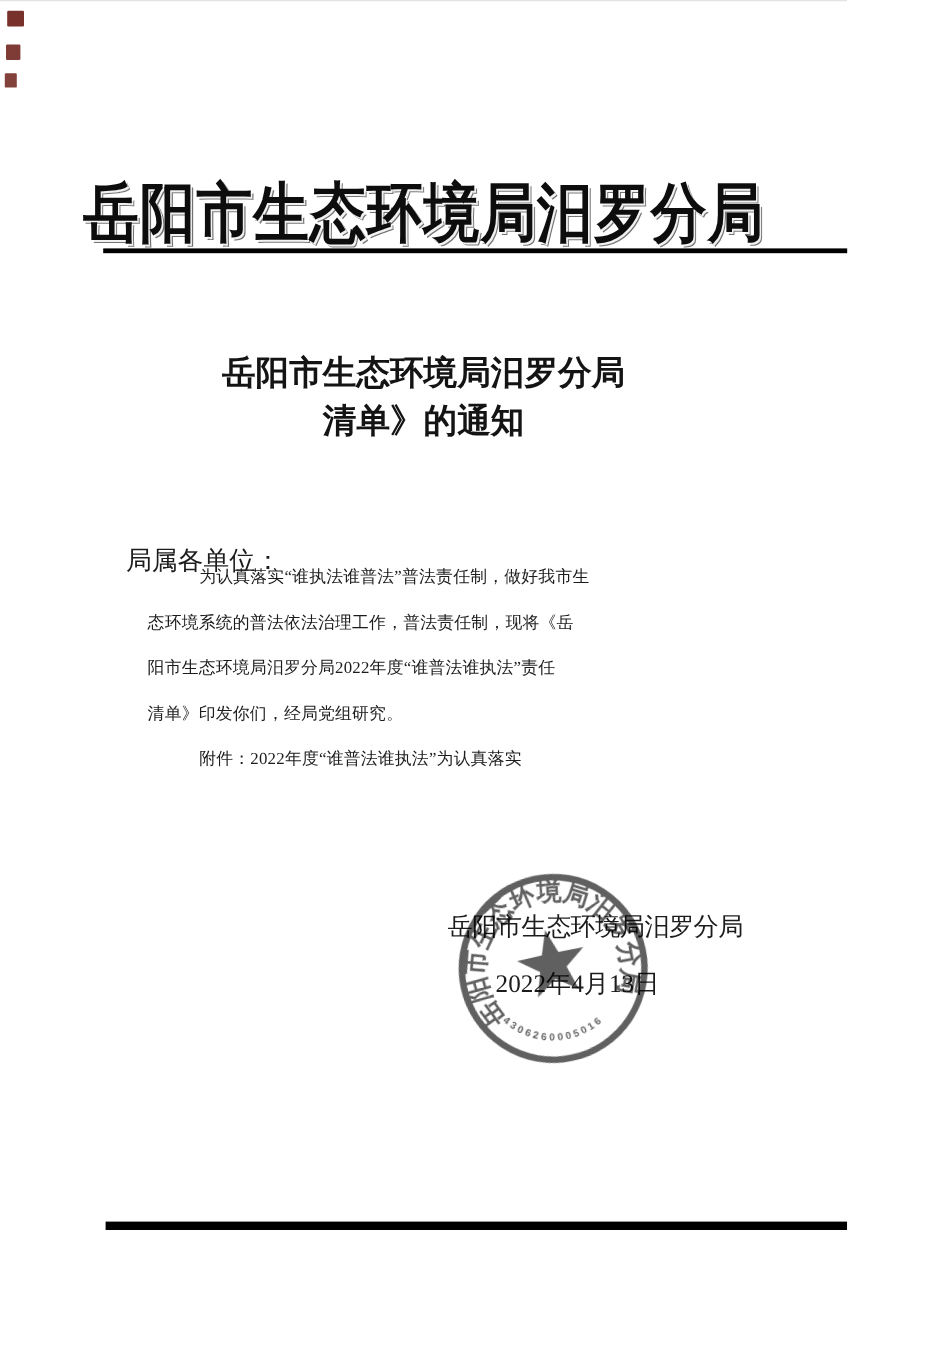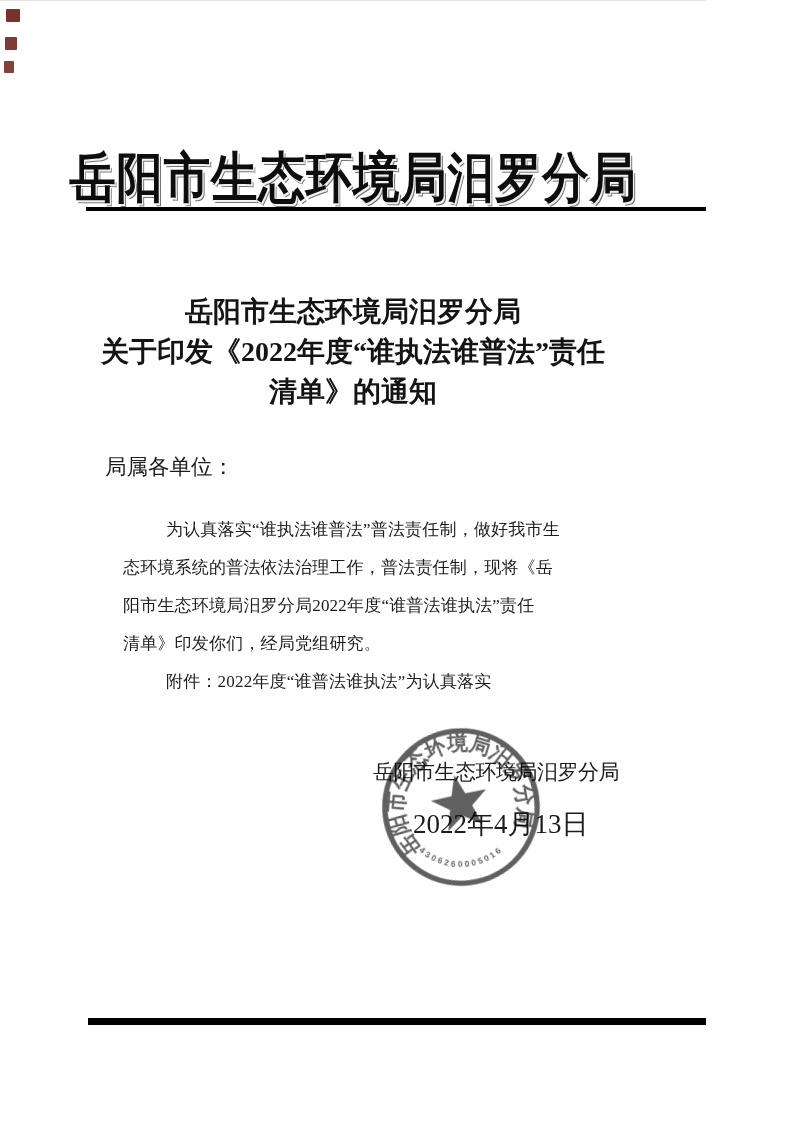--- a/index.html
+++ b/index.html
@@ -50,40 +50,40 @@
     line-height: 40px;
     color: #141414;
   }
   .salutation {
     position: absolute;
     left: 105px; top: 452px;
     font-size: 21.5px;
   }
   .body-block {
     position: absolute;
-    left: 123px; top: 511px;
+    left: 123px; top: 463px;
     width: 548px;
-    font-size: 17px;
+    font-size: 14px;
     line-height: 38px;
     letter-spacing: 0.2px;
   }
   .body-line { white-space: nowrap; }
   .indent { text-indent: 43px; }
 
   .signature {
     position: absolute;
     left: 373px; top: 758px;
     font-size: 21px;
     letter-spacing: -0.5px;
     white-space: nowrap;
   }
   .sign-date {
     position: absolute;
     left: 413px; top: 806px;
-    font-size: 27px;
+    font-size: 21px;
     white-space: nowrap;
   }
   .seal {
     position: absolute;
     left: 377px; top: 723px;
     width: 168px; height: 168px;
     transform: rotate(-12deg);
     opacity: 0.82;
     mix-blend-mode: multiply;
     filter: blur(0.3px);
@@ -104,21 +104,20 @@
   <div class="artifact a2" style="background: rgb(109, 32, 25);"></div>
   <div class="artifact a3" style="background: rgb(109, 32, 25);"></div>
 
   <div class="masthead">
     <span class="agency">岳阳市生态环境局汨罗分局</span>
   </div>
   <div class="rule-top"></div>
 
   <div class="doc-title">
     <div>岳阳市生态环境局汨罗分局</div>
-    <div>关于印发《2022年度“谁执法谁普法”责任</div>
     <div>清单》的通知</div>
   </div>
 
   <div class="salutation">局属各单位：</div>
 
   <div class="body-block">
     <div class="body-line indent">为认真落实“谁执法谁普法”普法责任制，做好我市生</div>
     <div class="body-line">态环境系统的普法依法治理工作，普法责任制，现将《岳</div>
     <div class="body-line">阳市生态环境局汨罗分局2022年度“谁普法谁执法”责任</div>
     <div class="body-line">清单》印发你们，经局党组研究。</div>

